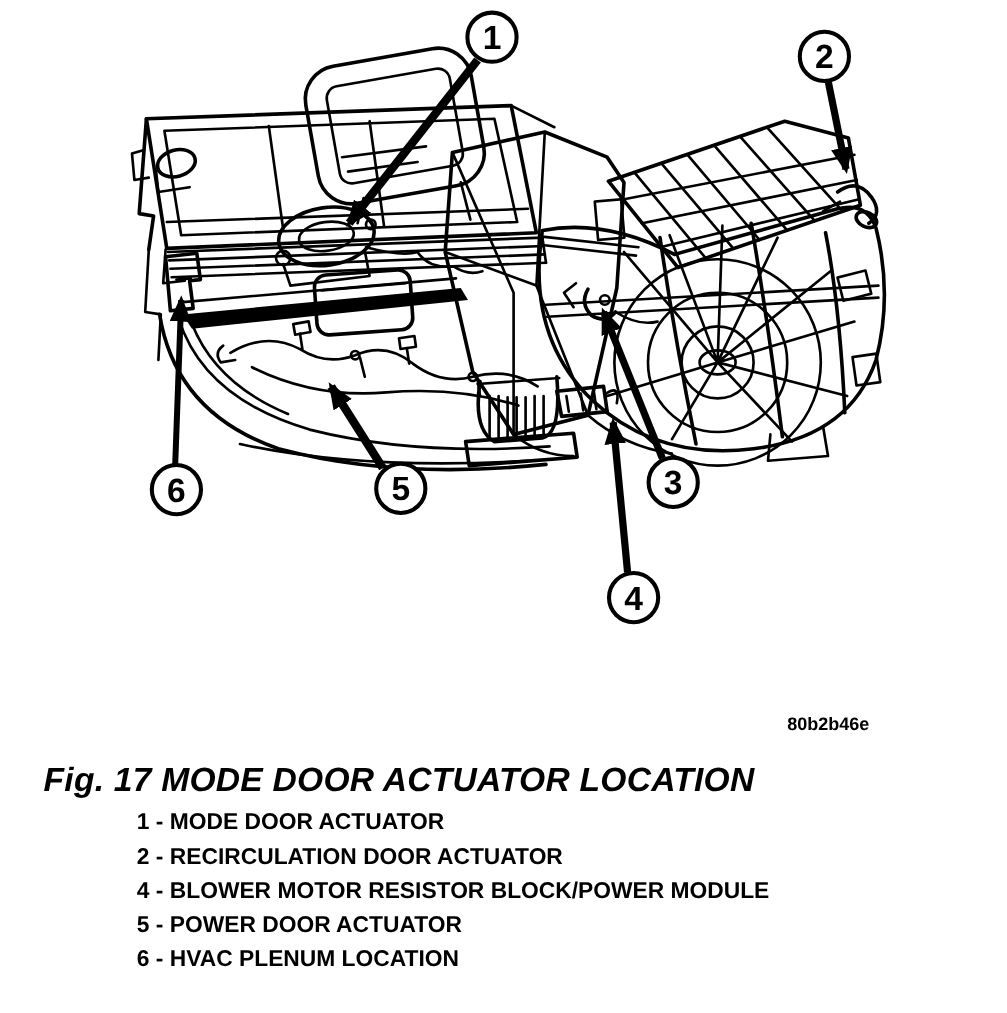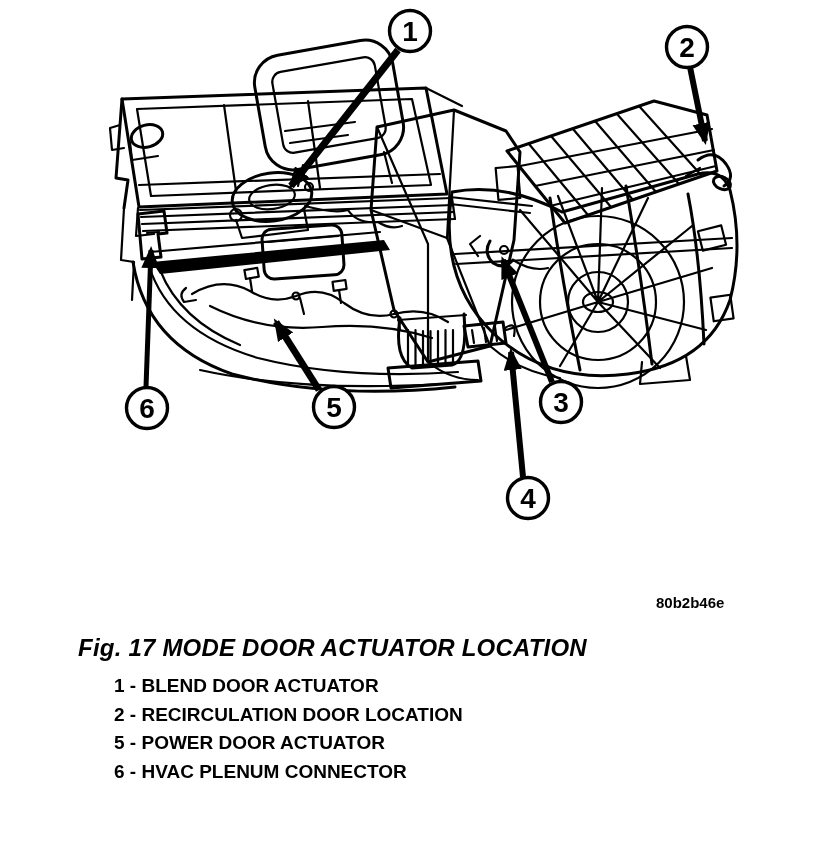--- a/index.html
+++ b/index.html
@@ -9,21 +9,21 @@
   svg{position:absolute;left:0;top:0;}
   .ink{stroke:#000;fill:none;stroke-width:2.2;stroke-linecap:round;stroke-linejoin:round;}
   .ink-bold{stroke:#000;fill:none;stroke-width:3;stroke-linecap:round;stroke-linejoin:round;}
   .solid{fill:#000;stroke:none;}
   .arrow{stroke:#000;fill:none;stroke-width:6;stroke-linecap:butt;}
   .badge-circle{stroke:#000;stroke-width:3.4;fill:#fff;}
   .badge-num{font-family:"Liberation Sans",sans-serif;font-weight:bold;font-size:28px;fill:#000;
              text-anchor:middle;}
   .code-text{font-family:"Liberation Sans",sans-serif;font-weight:bold;font-size:15px;fill:#000;}
   .caption{position:absolute;left:0;top:634px;width:665px;text-align:center;
-           font-size:24px;font-weight:bold;font-style:italic;letter-spacing:.2px;}
+           font-size:28px;font-weight:bold;font-style:italic;letter-spacing:.2px;}
   .legend{position:absolute;left:114px;top:672px;width:700px;}
   .legend-row{height:28.6px;line-height:28.6px;font-size:19px;font-weight:bold;
               white-space:nowrap;}
   .sep{white-space:pre;}
 </style>
 </head>
 <body>
 
 <div class="stage">
 
@@ -203,26 +203,29 @@
       <text class="badge-num" x="147" y="418">6</text>
     </g>
 
     <text class="code-text" x="656" y="608">80b2b46e</text>
   </svg>
 
   <div class="caption">Fig. 17 MODE DOOR ACTUATOR LOCATION</div>
 
   <div class="legend">
     <div class="legend-row">
-      <span>1</span><span class="sep"> - </span><span>BLEND DOOR ACTUATOR</span>
-    </div>
-    <div class="legend-row">
-      <span>2</span><span class="sep"> - </span><span>RECIRCULATION DOOR LOCATION</span>
+      <span>1</span><span class="sep"> - </span><span>MODE DOOR ACTUATOR</span>
+    </div>
+    <div class="legend-row">
+      <span>2</span><span class="sep"> - </span><span>RECIRCULATION DOOR ACTUATOR</span>
+    </div>
+    <div class="legend-row">
+      <span>4</span><span class="sep"> - </span><span>BLOWER MOTOR RESISTOR BLOCK/POWER MODULE</span>
     </div>
     <div class="legend-row">
       <span>5</span><span class="sep"> - </span><span>POWER DOOR ACTUATOR</span>
     </div>
     <div class="legend-row">
-      <span>6</span><span class="sep"> - </span><span>HVAC PLENUM CONNECTOR</span>
+      <span>6</span><span class="sep"> - </span><span>HVAC PLENUM LOCATION</span>
     </div>
   </div>
 
 </div>
 
 </body></html>

